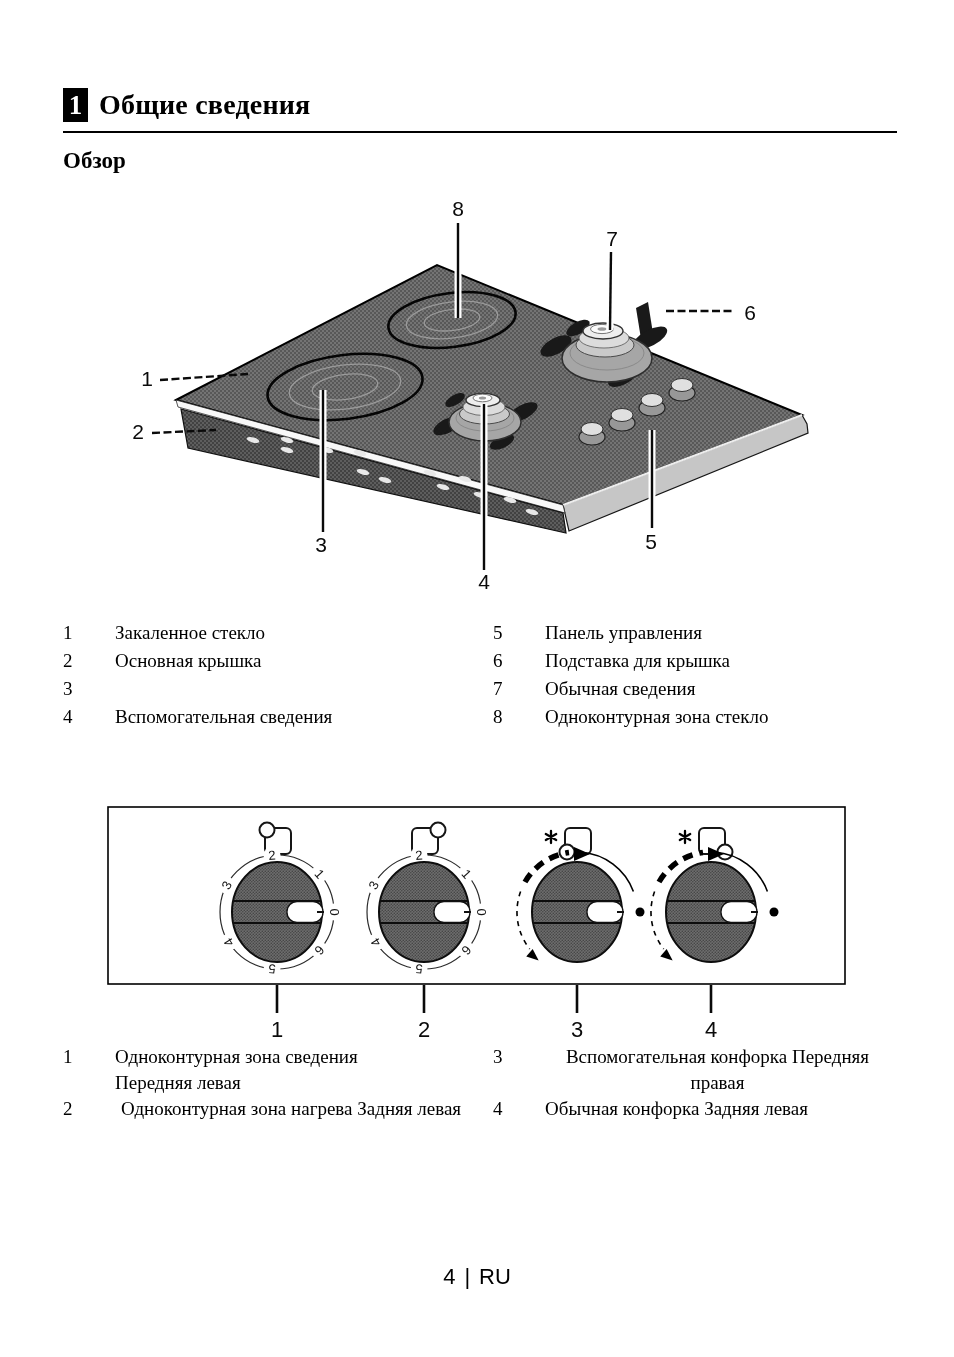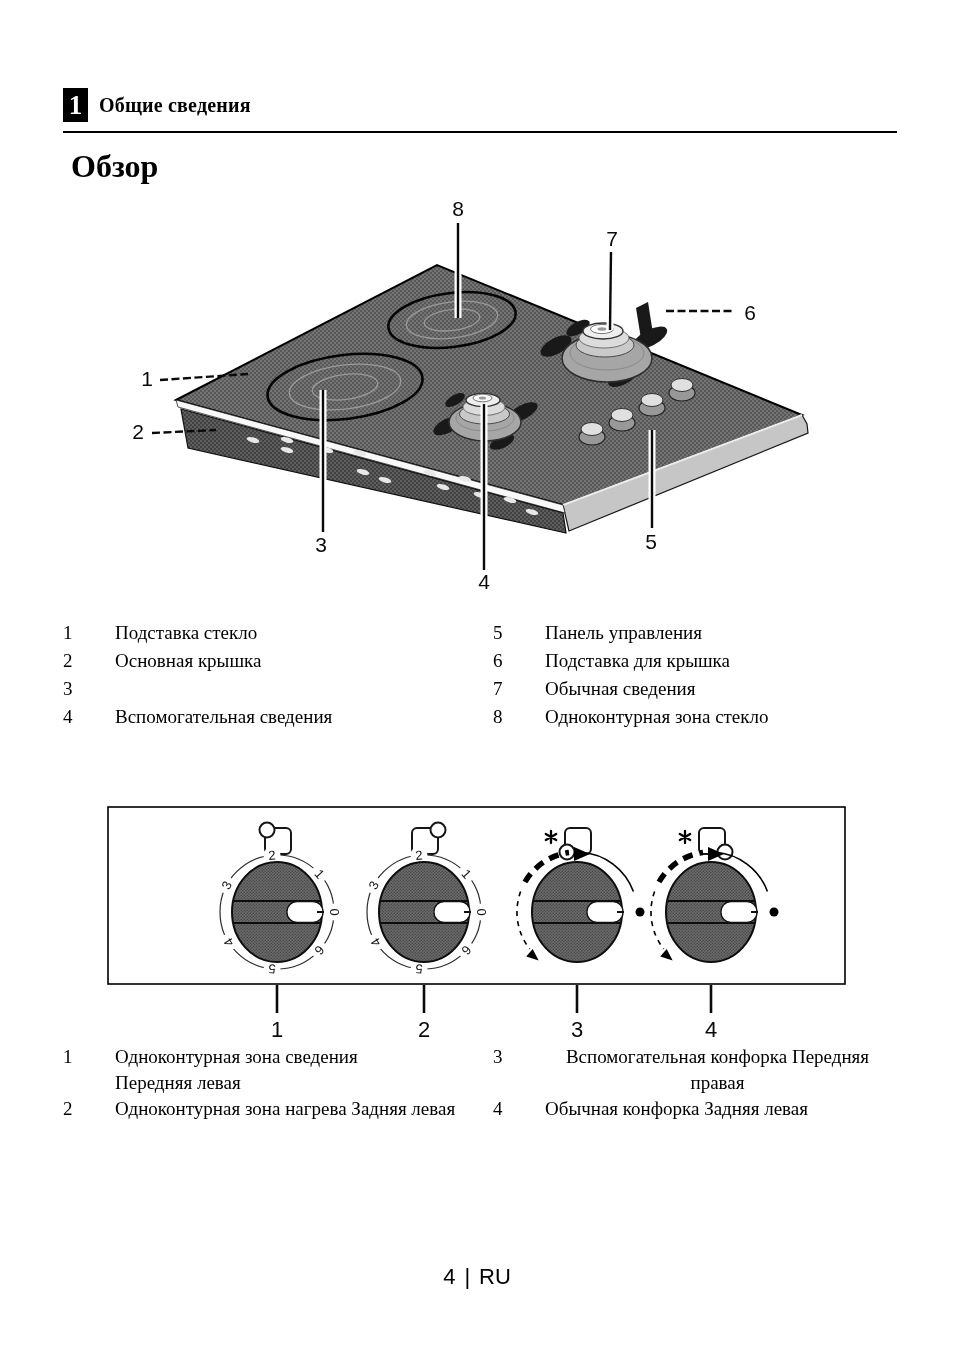--- a/index.html
+++ b/index.html
@@ -4,41 +4,41 @@
 <style>
   html,body{margin:0;padding:0;background:#e8e8e8;}
   .page{position:relative;width:954px;height:1357px;background:#ffffff;margin:0 auto;
         font-family:"Liberation Serif", serif;color:#000;overflow:hidden;}
 
   
   .header{position:absolute;left:63px;right:57px;top:88px;display:flex;align-items:center;gap:11px;
           border-bottom:2.5px solid #000;padding-bottom:9px;}
   .chapbox{width:25px;height:34px;background:#000;color:#fff;display:flex;align-items:center;justify-content:center;
            font-weight:bold;font-size:27px;font-family:"Liberation Serif",serif;}
-  .chaptitle{font-weight:bold;font-size:20px;letter-spacing:.2px;}
-  .sectitle{position:absolute;left:63px;top:148px;font-weight:bold;font-size:32px;margin-left:8px;}
+  .chaptitle{font-weight:bold;font-size:28px;letter-spacing:.2px;}
+  .sectitle{position:absolute;left:63px;top:148px;font-weight:bold;font-size:23px;}
 
   
   .figwrap{position:absolute;left:0;top:190px;width:954px;height:430px;}
   .fig-label{font-family:"Liberation Sans",sans-serif;font-size:21px;fill:#0a0a0a;text-anchor:middle;}
   .lead{stroke:#0a0a0a;stroke-width:2.4;fill:none;}
   .lead-dash{stroke:#0a0a0a;stroke-width:2.4;fill:none;stroke-dasharray:8 3.5;}
   .lead-case{stroke:#ffffff;stroke-width:7;fill:none;}
   .zone{fill:none;stroke:#050505;stroke-width:2.6;}
   .zone-inner{fill:none;stroke:#9a9a9a;stroke-width:1.3;}
   .arm{fill:#191919;}
 
   
   .legend{position:absolute;left:0;width:954px;font-size:19px;}
   .legend .col{position:absolute;top:0;}
   .lrow{display:flex;line-height:28px;}
   .legend2 .lrow{line-height:26px;}
   .lnum{width:52px;flex:none;}
   .ltxt{display:block;}
-  .w300{width:300px;} .w352{width:352px;} .w345{width:345px;text-align:center;} .w365{width:365px;}
+  .w300{width:300px;} .w352{width:352px;text-align:center;} .w345{width:345px;text-align:center;} .w365{width:365px;}
 
   
   .panelwrap{position:absolute;left:107px;top:806px;width:740px;height:240px;}
   .ring{fill:none;stroke:#2b2b2b;stroke-width:1.2;}
   .numback{fill:#ffffff;}
   .knobface{stroke:#0d0d0d;stroke-width:2;}
   .kline{stroke:#0d0d0d;stroke-width:2.2;}
   .pointer{fill:#ffffff;stroke:#111;stroke-width:1.3;}
   .ptick{stroke:#111;stroke-width:2;}
   .dialnum{font-family:"Liberation Sans",sans-serif;font-size:13px;fill:#161616;text-anchor:middle;}
@@ -199,21 +199,21 @@
       <line class="lead" x1="652" y1="240" x2="652" y2="338"></line>
       <text class="fig-label" x="651" y="359">5</text>
     </g>
   </svg>
   </div>
 
   <div class="legend" style="top:619px;">
     <div class="col" style="left:63px;width:400px;">
       <div class="lrow">
           <span class="lnum">1</span>
-          <span class="ltxt">Подставка стекло</span>
+          <span class="ltxt">Закаленное стекло</span>
         </div>
       <div class="lrow">
           <span class="lnum">2</span>
           <span class="ltxt">Основная крышка</span>
         </div>
       <div class="lrow">
           <span class="lnum">3</span>
         </div>
       <div class="lrow">
           <span class="lnum">4</span>

